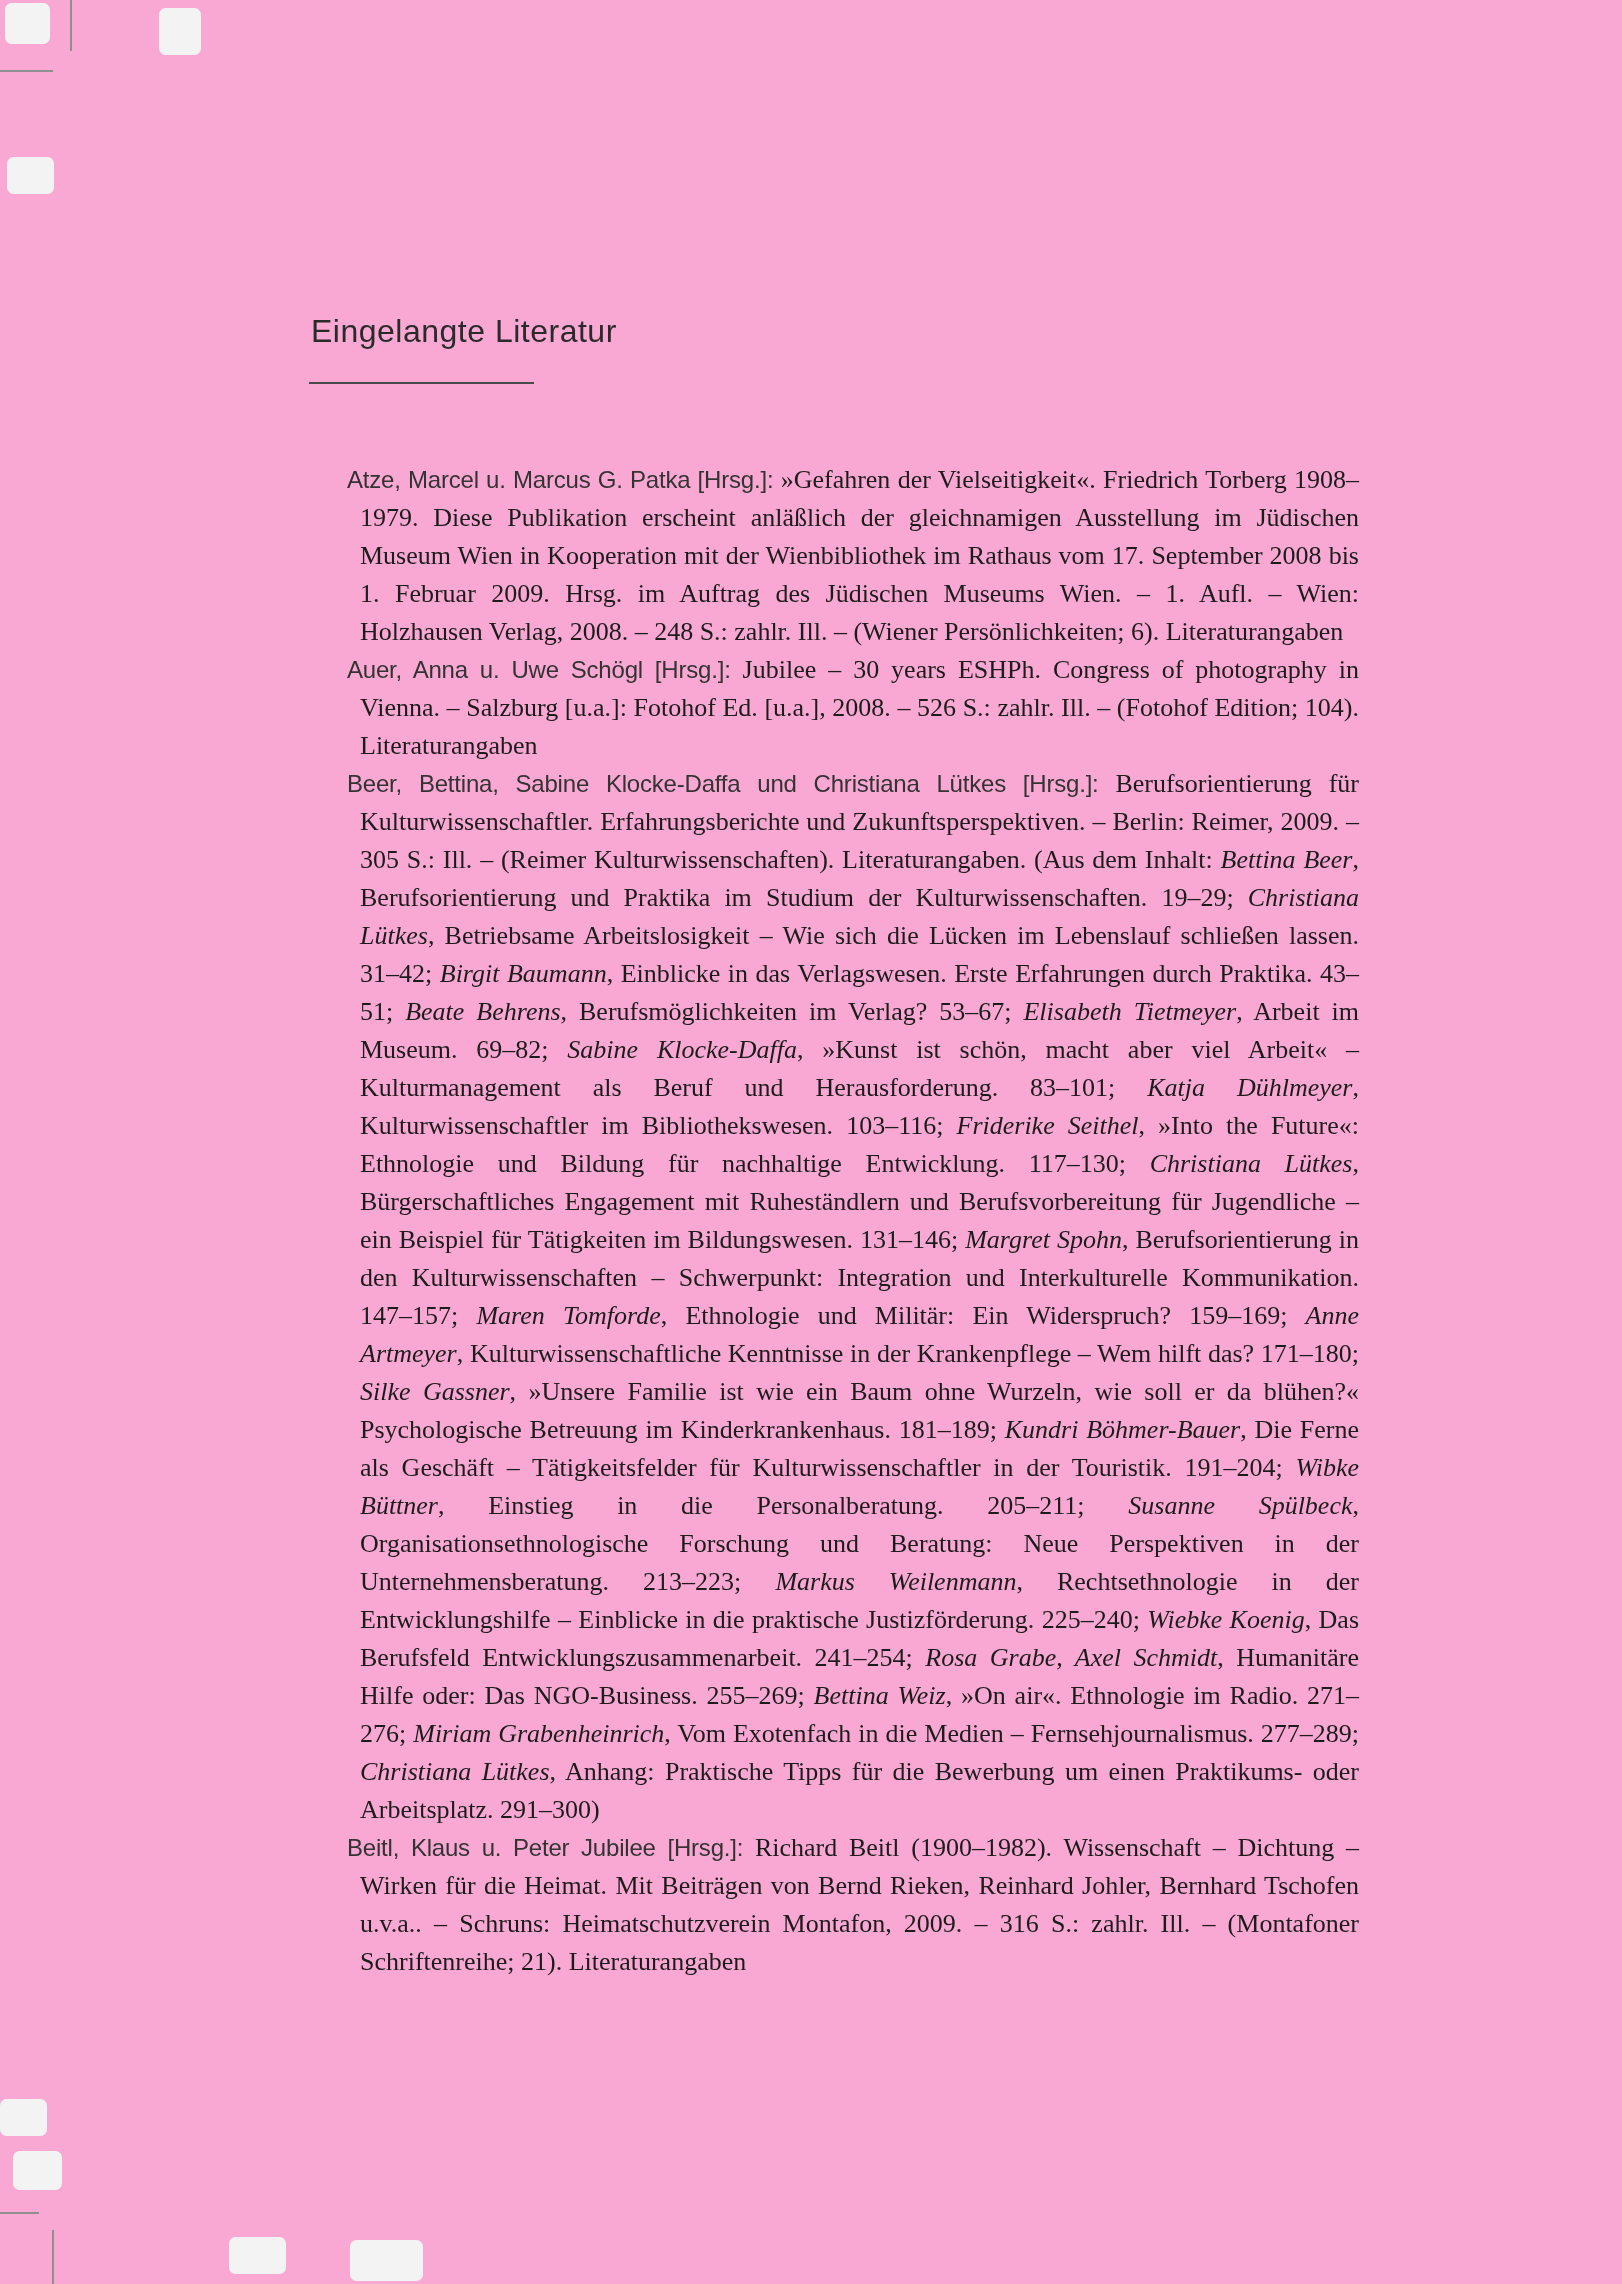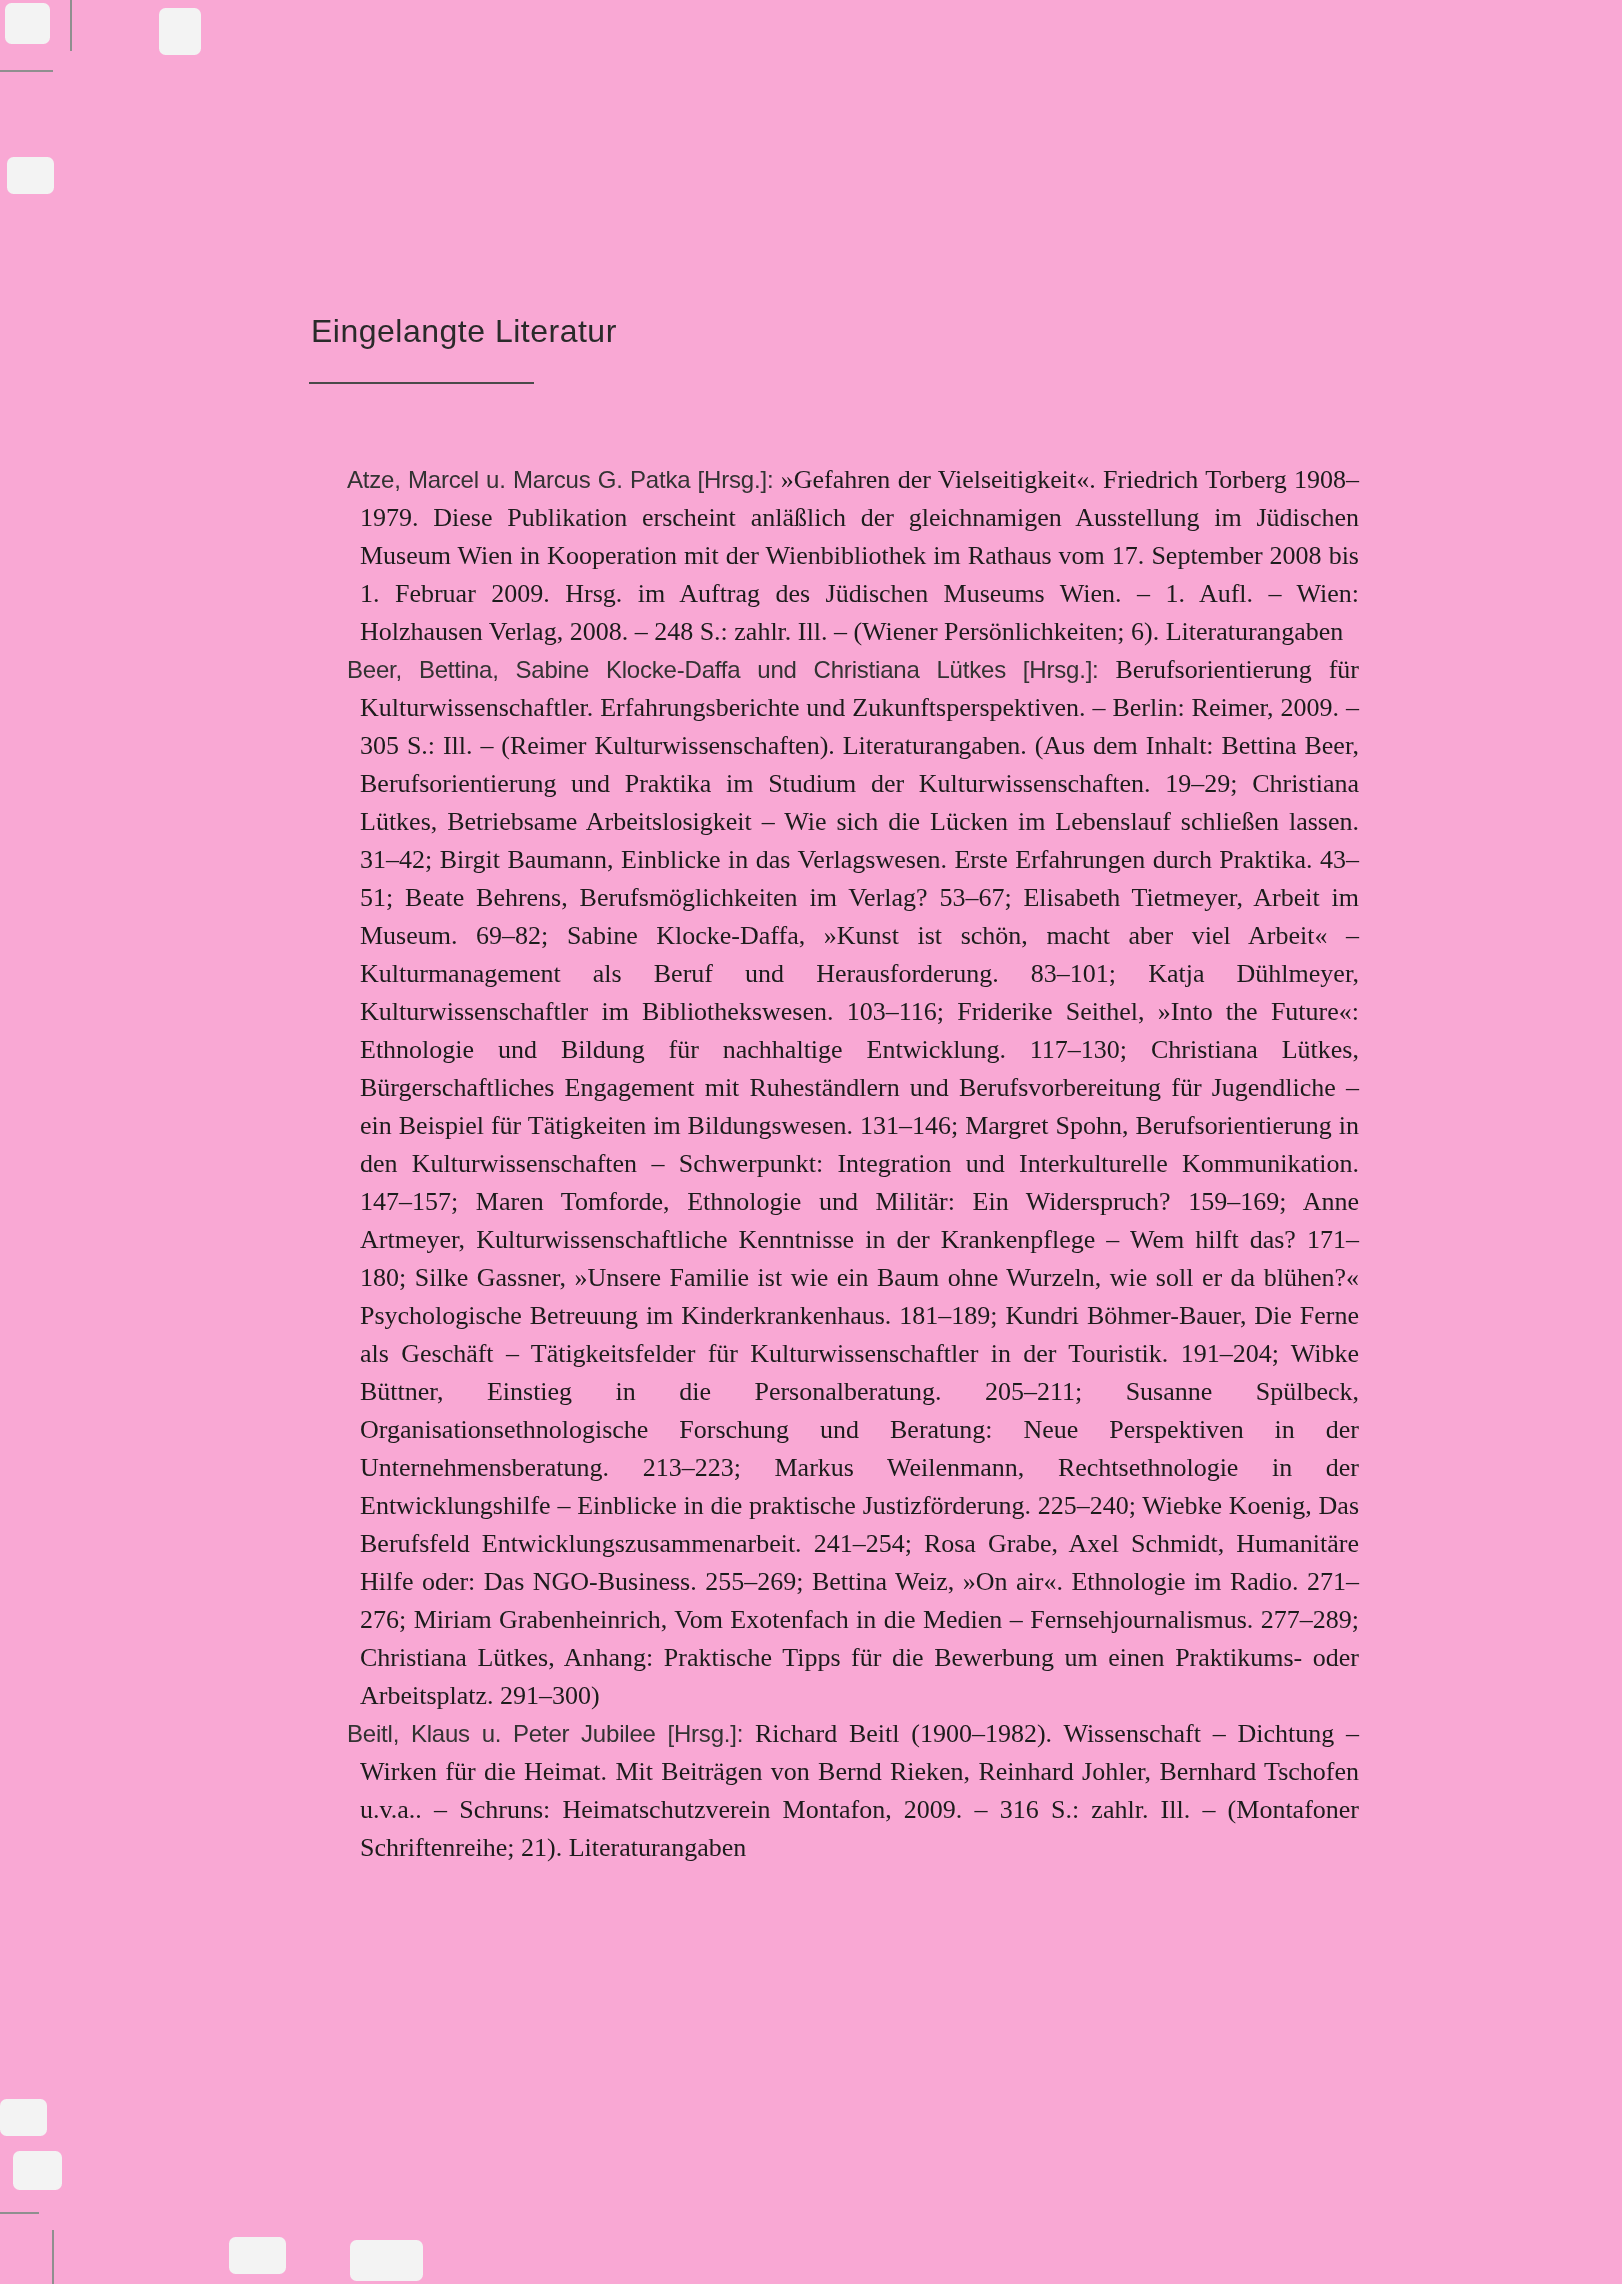--- a/index.html
+++ b/index.html
@@ -53,20 +53,21 @@
     color: #1c1c1c;
   }
   .seg-author {
     font-family: "Liberation Sans", sans-serif;
     font-size: 24px;
     letter-spacing: -0.2px;
     color: #333333;
     margin-left: 36px;
   }
   .seg-name {
+    font-style: italic;
   }
   
   .crop-mark {
     position: absolute;
     background: #8f8f8f;
   }
   .scan-smudge {
     position: absolute;
     background: #f3f3f3;
     border-radius: 6.5px;
@@ -88,18 +89,19 @@
   <div class="scan-smudge" style="left:0px; top:2099px; width:47px; height:37px;"></div>
   <div class="scan-smudge" style="left:13px; top:2151px; width:49px; height:39px;"></div>
   <div class="scan-smudge" style="left:229px; top:2237px; width:57px; height:37px;"></div>
   <div class="scan-smudge" style="left:350px; top:2240px; width:73px; height:41px;"></div>
 
   <h1 class="title">Eingelangte Literatur</h1>
   <div class="title-rule"></div>
 
   <div class="entries">
       <p class="entry"><span class="seg-author">Atze, Marcel u. Marcus G. Patka [Hrsg.]: </span><span class="seg-plain">»Gefahren der Vielseitigkeit«. Friedrich Torberg 1908–1979. Diese Publikation erscheint anläßlich der gleichnamigen Ausstellung im Jüdischen Museum Wien in Kooperation mit der Wienbibliothek im Rathaus vom 17. September 2008 bis 1. Februar 2009. Hrsg. im Auftrag des Jüdischen Museums Wien. – 1. Aufl. – Wien: Holzhausen Verlag, 2008. – 248 S.: zahlr. Ill. – (Wiener Persönlichkeiten; 6). Literaturangaben</span></p>
+      <p class="entry"><span class="seg-author">Auer, Anna u. Uwe Schögl [Hrsg.]: </span><span class="seg-plain">Jubilee – 30 years ESHPh. Congress of photography in Vienna. – Salzburg [u.a.]: Fotohof Ed. [u.a.], 2008. – 526 S.: zahlr. Ill. – (Fotohof Edition; 104). Literaturangaben</span></p>
       <p class="entry"><span class="seg-author">Beer, Bettina, Sabine Klocke-Daffa und Christiana Lütkes [Hrsg.]: </span><span class="seg-plain">Berufsorientierung für Kulturwissenschaftler. Erfahrungsberichte und Zukunftsperspektiven. – Berlin: Reimer, 2009. – 305 S.: Ill. – (Reimer Kulturwissenschaften). Literaturangaben. (Aus dem Inhalt: </span><span class="seg-name">Bettina Beer</span><span class="seg-plain">, Berufsorientierung und Praktika im Studium der Kulturwissenschaften. 19–29; </span><span class="seg-name">Christiana Lütkes</span><span class="seg-plain">, Betriebsame Arbeitslosigkeit – Wie sich die Lücken im Lebenslauf schließen lassen. 31–42; </span><span class="seg-name">Birgit Baumann</span><span class="seg-plain">, Einblicke in das Verlagswesen. Erste Erfahrungen durch Praktika. 43–51; </span><span class="seg-name">Beate Behrens</span><span class="seg-plain">, Berufsmöglichkeiten im Verlag? 53–67; </span><span class="seg-name">Elisabeth Tietmeyer</span><span class="seg-plain">, Arbeit im Museum. 69–82; </span><span class="seg-name">Sabine Klocke-Daffa</span><span class="seg-plain">, »Kunst ist schön, macht aber viel Arbeit« – Kulturmanagement als Beruf und Herausforderung. 83–101; </span><span class="seg-name">Katja Dühlmeyer</span><span class="seg-plain">, Kulturwissenschaftler im Bibliothekswesen. 103–116; </span><span class="seg-name">Friderike Seithel</span><span class="seg-plain">, »Into the Future«: Ethnologie und Bildung für nachhaltige Entwicklung. 117–130; </span><span class="seg-name">Christiana Lütkes</span><span class="seg-plain">, Bürgerschaftliches Engagement mit Ruheständlern und Berufsvorbereitung für Jugendliche – ein Beispiel für Tätigkeiten im Bildungswesen. 131–146; </span><span class="seg-name">Margret Spohn</span><span class="seg-plain">, Berufsorientierung in den Kulturwissenschaften – Schwerpunkt: Integration und Interkulturelle Kommunikation. 147–157; </span><span class="seg-name">Maren Tomforde</span><span class="seg-plain">, Ethnologie und Militär: Ein Widerspruch? 159–169; </span><span class="seg-name">Anne Artmeyer</span><span class="seg-plain">, Kulturwissenschaftliche Kenntnisse in der Krankenpflege – Wem hilft das? 171–180; </span><span class="seg-name">Silke Gassner</span><span class="seg-plain">, »Unsere Familie ist wie ein Baum ohne Wurzeln, wie soll er da blühen?« Psychologische Betreuung im Kinderkrankenhaus. 181–189; </span><span class="seg-name">Kundri Böhmer-Bauer</span><span class="seg-plain">, Die Ferne als Geschäft – Tätigkeitsfelder für Kulturwissenschaftler in der Touristik. 191–204; </span><span class="seg-name">Wibke Büttner</span><span class="seg-plain">, Einstieg in die Personalberatung. 205–211; </span><span class="seg-name">Susanne Spülbeck</span><span class="seg-plain">, Organisationsethnologische Forschung und Beratung: Neue Perspektiven in der Unternehmensberatung. 213–223; </span><span class="seg-name">Markus Weilenmann</span><span class="seg-plain">, Rechtsethnologie in der Entwicklungshilfe – Einblicke in die praktische Justizförderung. 225–240; </span><span class="seg-name">Wiebke Koenig</span><span class="seg-plain">, Das Berufsfeld Entwicklungszusammenarbeit. 241–254; </span><span class="seg-name">Rosa Grabe, Axel Schmidt</span><span class="seg-plain">, Humanitäre Hilfe oder: Das NGO-Business. 255–269; </span><span class="seg-name">Bettina Weiz</span><span class="seg-plain">, »On air«. Ethnologie im Radio. 271–276; </span><span class="seg-name">Miriam Grabenheinrich</span><span class="seg-plain">, Vom Exotenfach in die Medien – Fernsehjournalismus. 277–289; </span><span class="seg-name">Christiana Lütkes</span><span class="seg-plain">, Anhang: Praktische Tipps für die Bewerbung um einen Praktikums- oder Arbeitsplatz. 291–300)</span></p>
       <p class="entry"><span class="seg-author">Beitl, Klaus u. Peter Jubilee [Hrsg.]: </span><span class="seg-plain">Richard Beitl (1900–1982). Wissenschaft – Dichtung – Wirken für die Heimat. Mit Beiträgen von Bernd Rieken, Reinhard Johler, Bernhard Tschofen u.v.a.. – Schruns: Heimatschutzverein Montafon, 2009. – 316 S.: zahlr. Ill. – (Montafoner Schriftenreihe; 21). Literaturangaben</span></p>
     </div>
 
 </div>
 
 
 </body></html>

